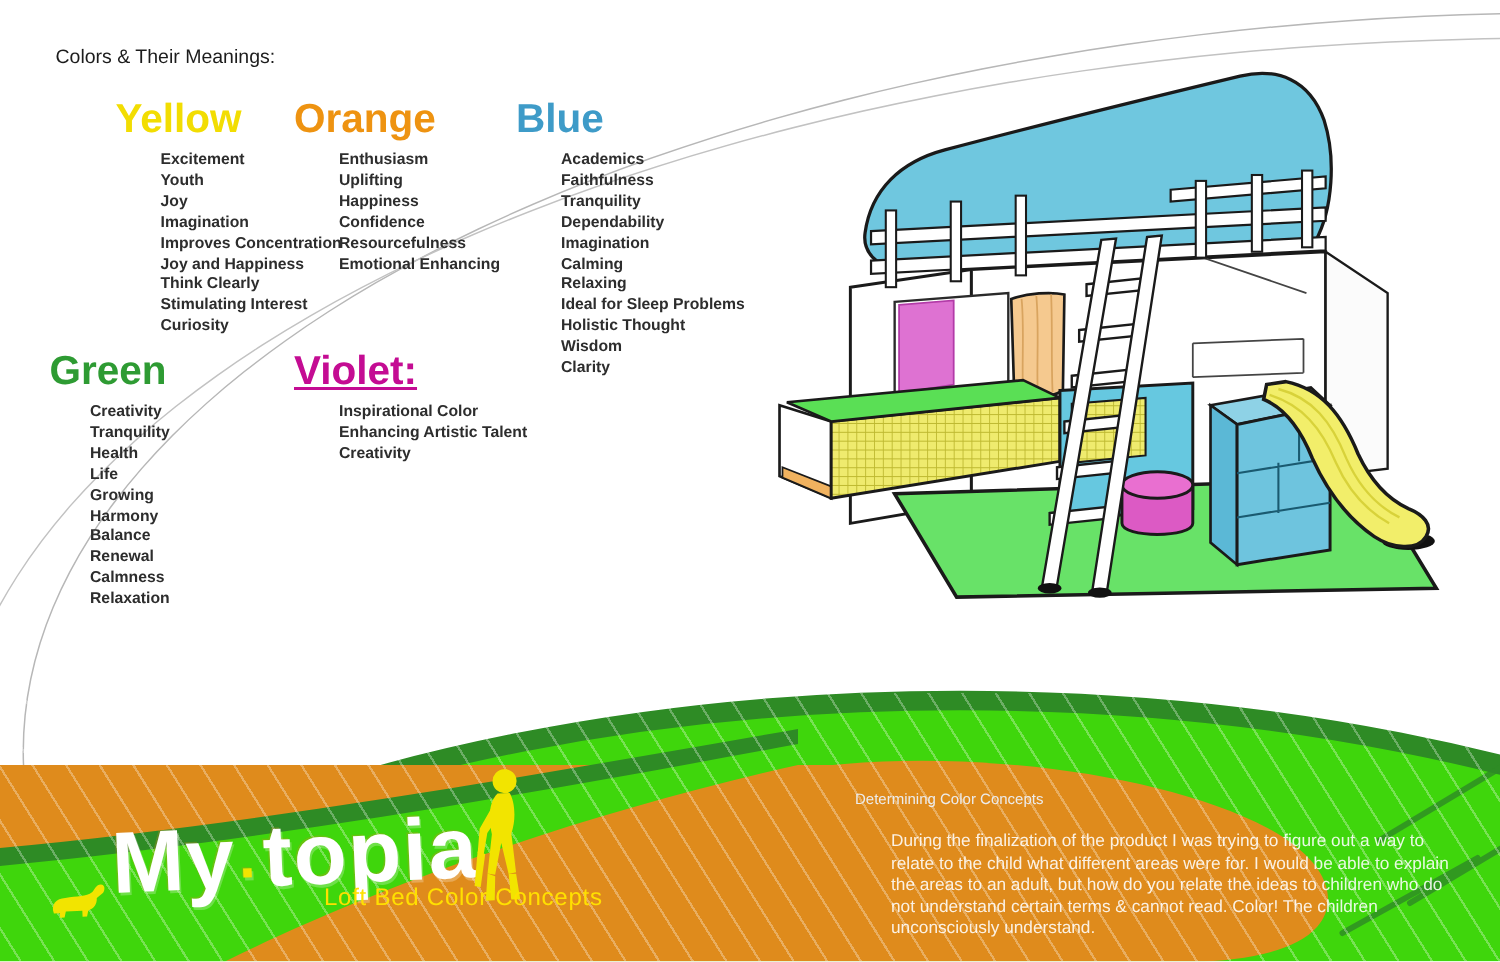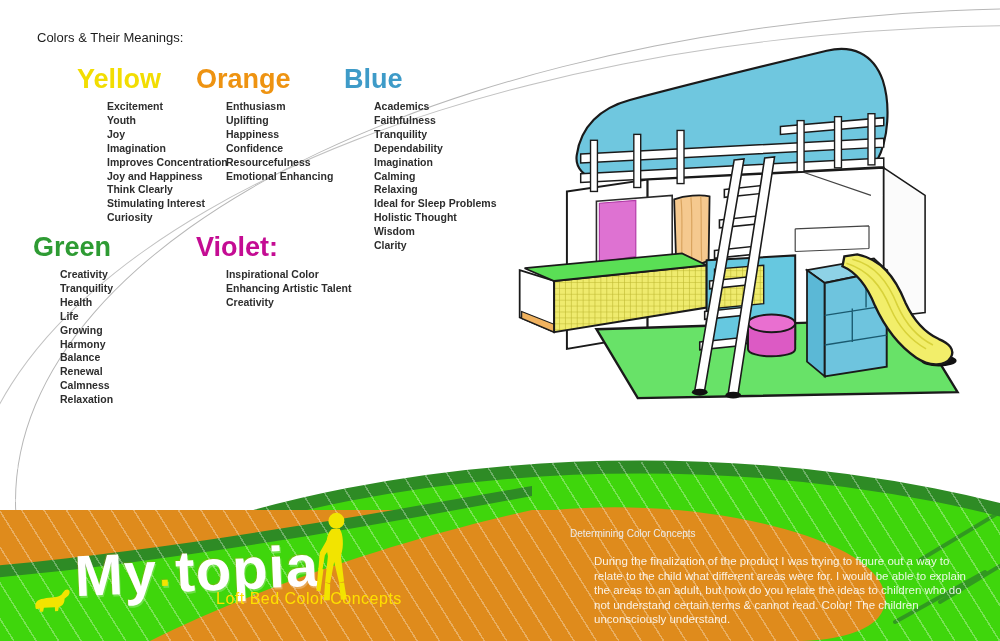--- a/index.html
+++ b/index.html
@@ -106,21 +106,21 @@
         <li>Life</li>
         <li>Growing</li>
         <li>Harmony</li>
         <li>Balance</li>
         <li>Renewal</li>
         <li>Calmness</li>
         <li>Relaxation</li>
       </ul>
   </div>
   <div class="col" id="col-violet">
-    <h2 style="color: rgb(196, 12, 147);">Violet:</h2>
+    <h2 style="color: rgb(196, 12, 147); text-decoration: underline;">Violet:</h2>
     <ul>
         <li>Inspirational Color</li>
         <li>Enhancing Artistic Talent</li>
         <li>Creativity</li>
       </ul>
   </div>
 
   <svg id="bed-illo" viewBox="0 0 500 400">
     <defs>
       <pattern id="mesh" width="6" height="6" patternUnits="userSpaceOnUse">

